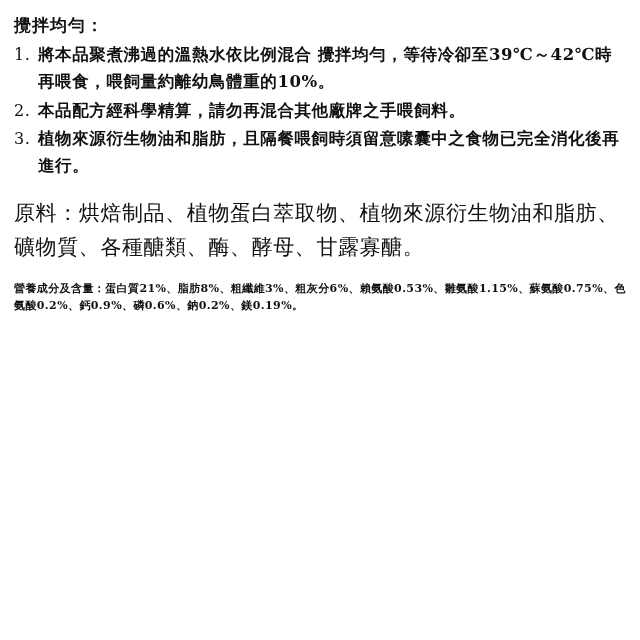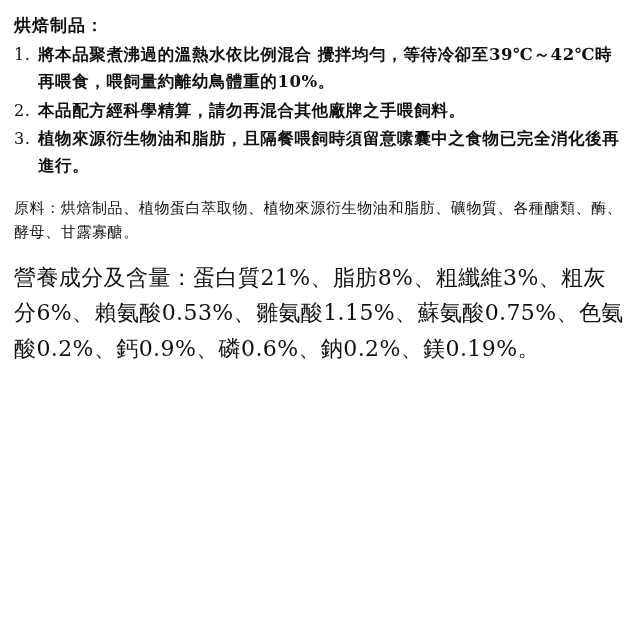--- a/index.html
+++ b/index.html
@@ -46,44 +46,44 @@
     width: 24px;
     font-size: 16px;
     font-family: "DejaVu Serif", "Liberation Serif", serif;
   }
   .num-text {
     flex: 1 1 auto;
     text-indent: 0;
     font-weight: bold;
   }
   .para {
-    font-size: 15px;
+    font-size: 21px;
     line-height: 1.62;
     letter-spacing: 0.6px;
     margin: 0;
   }
   .block {
     margin-top: 16px;
   }
   .nutri {
-    font-weight: normal;
-    font-size: 22px;
+    font-weight: bold;
+    font-size: 11px;
     line-height: 1.6;
     letter-spacing: 0.4px;
   }
   .latin {
     font-family: "DejaVu Serif", "Liberation Serif", serif;
   }
 </style>
 </head>
 <body>
 
 <div class="page">
 
-  <div class="heading">烘焙制品：</div>
+  <div class="heading">攪拌均勻：</div>
 
   <div class="numbered">
     <div class="num-item">
       <span class="num-marker latin">1.</span>
       <span class="num-text">將本品聚煮沸過的溫熱水依比例混合 攪拌均勻，等待冷卻至39℃～42℃時再喂食，喂飼量約離幼鳥體重的10%。</span>
     </div>
     <div class="num-item">
       <span class="num-marker latin">2.</span>
       <span class="num-text">本品配方經科學精算，請勿再混合其他廠牌之手喂飼料。</span>
     </div>

